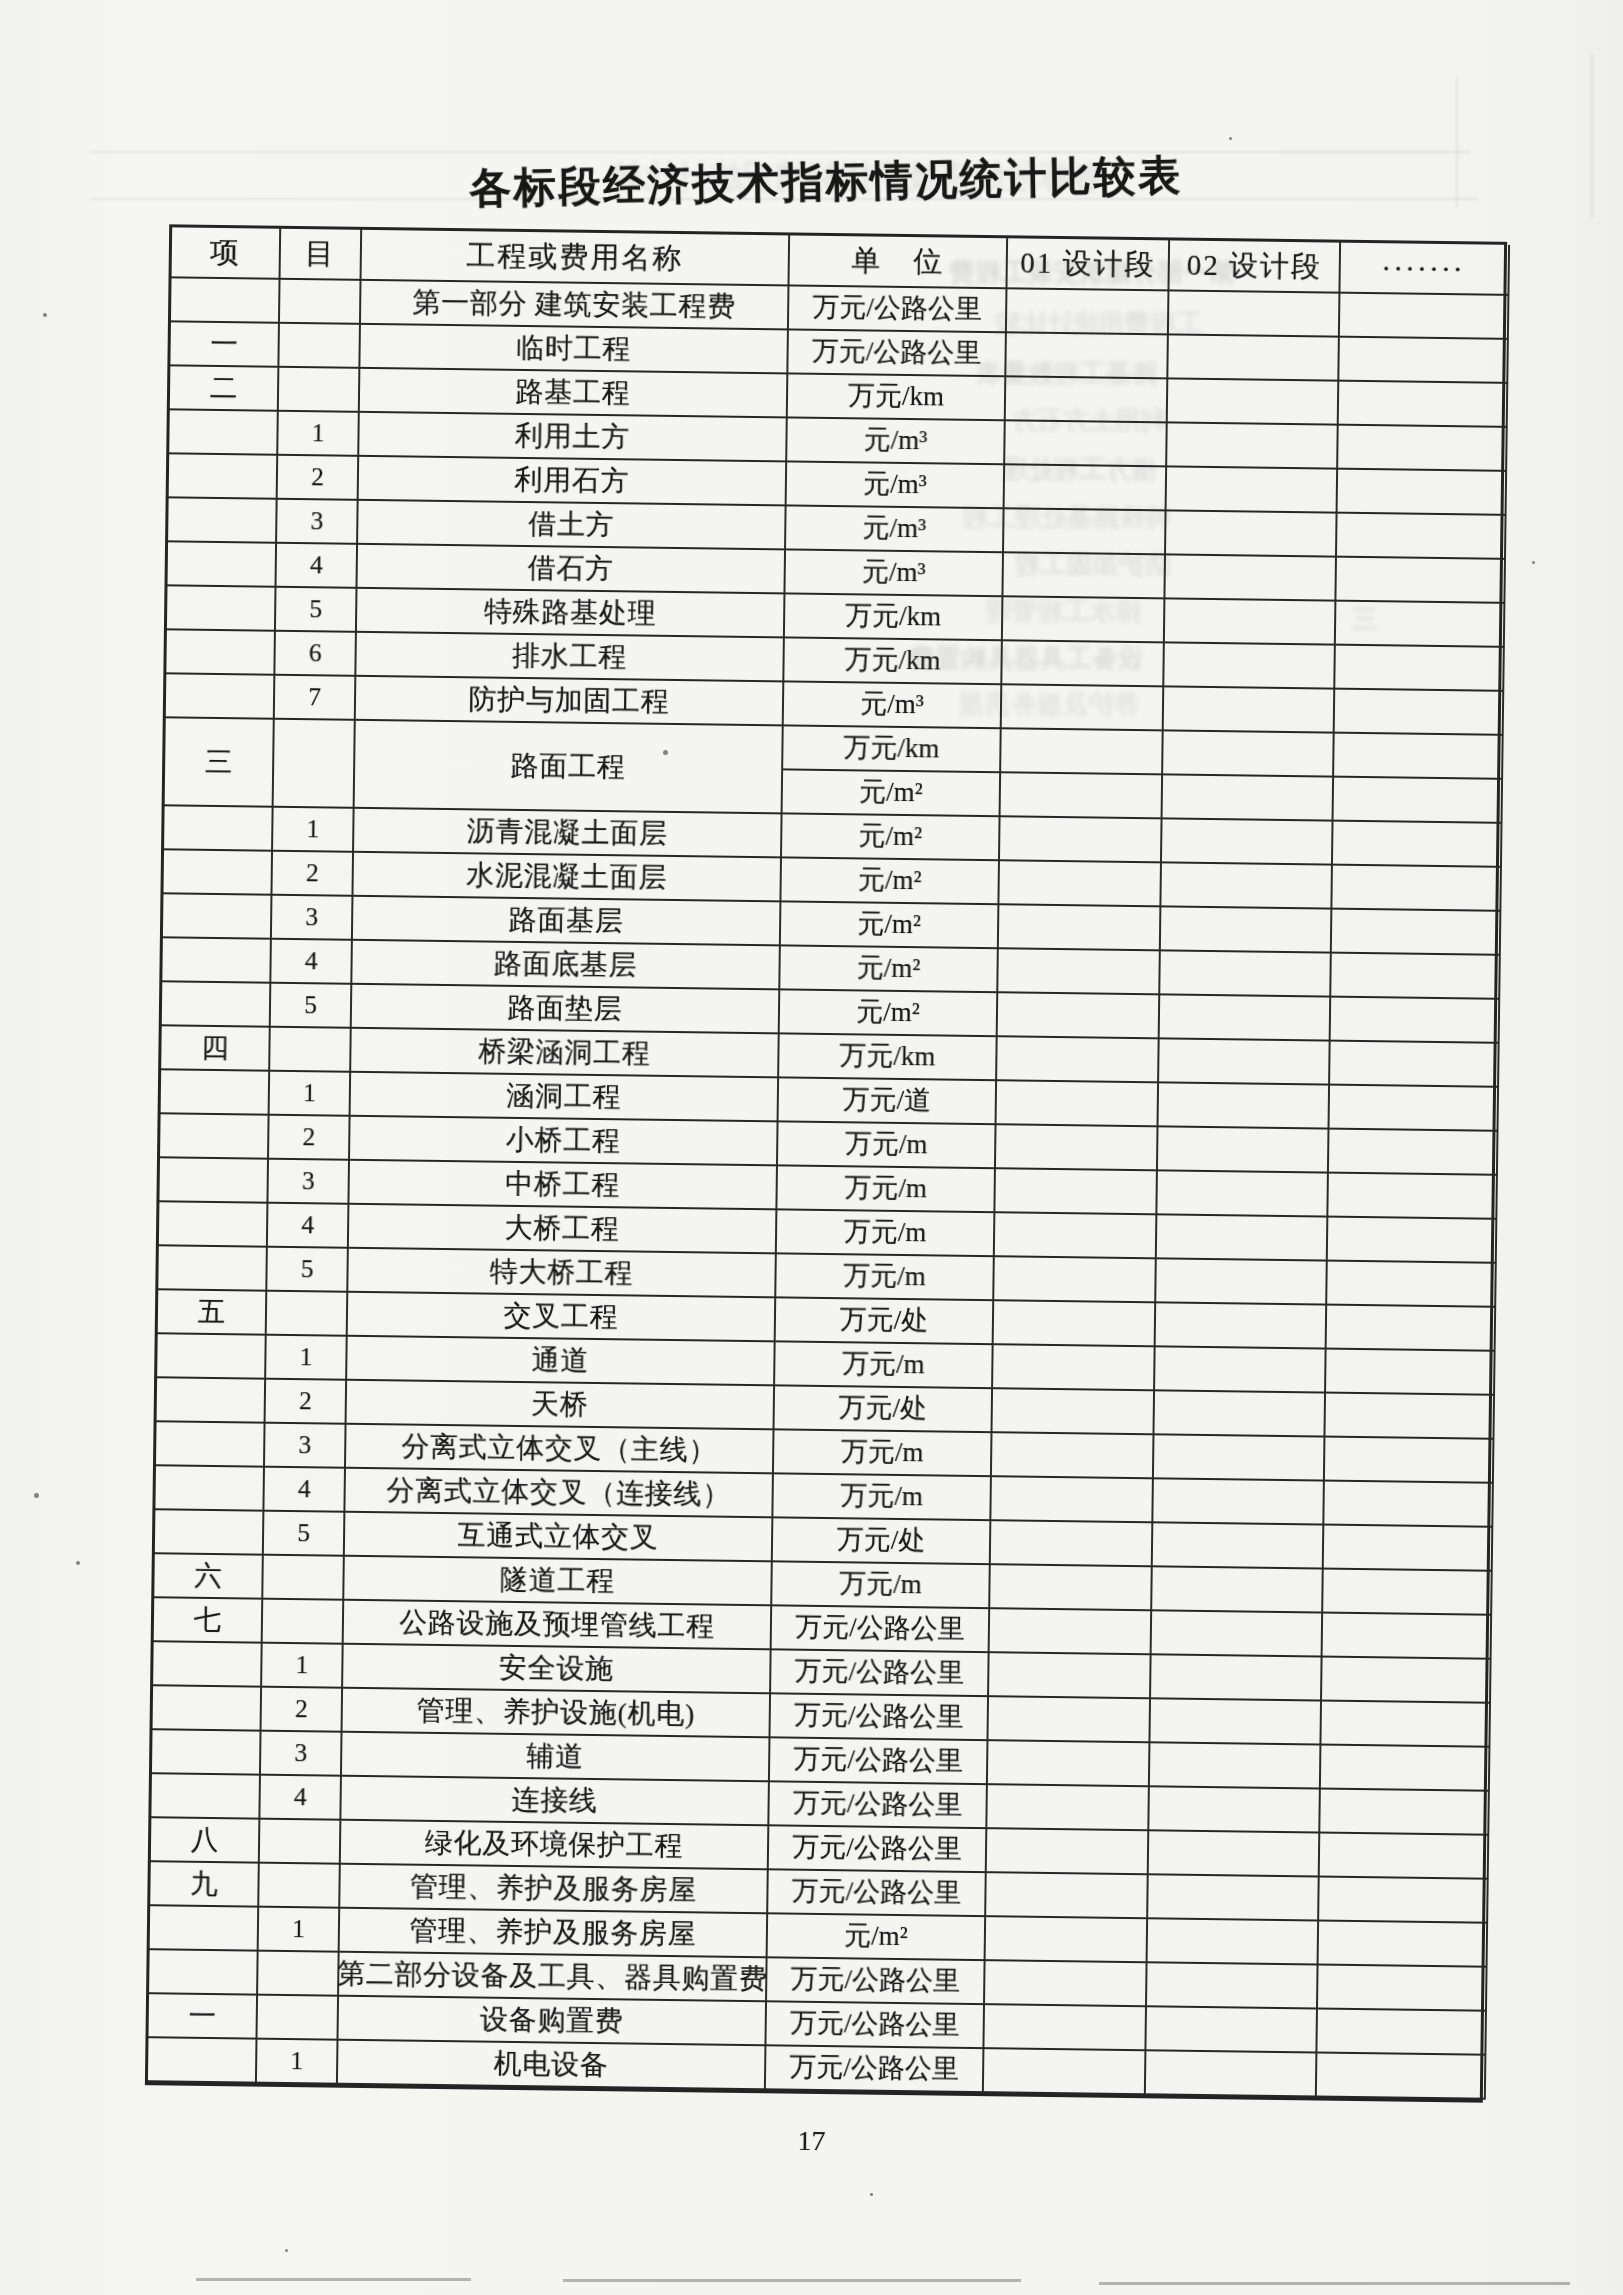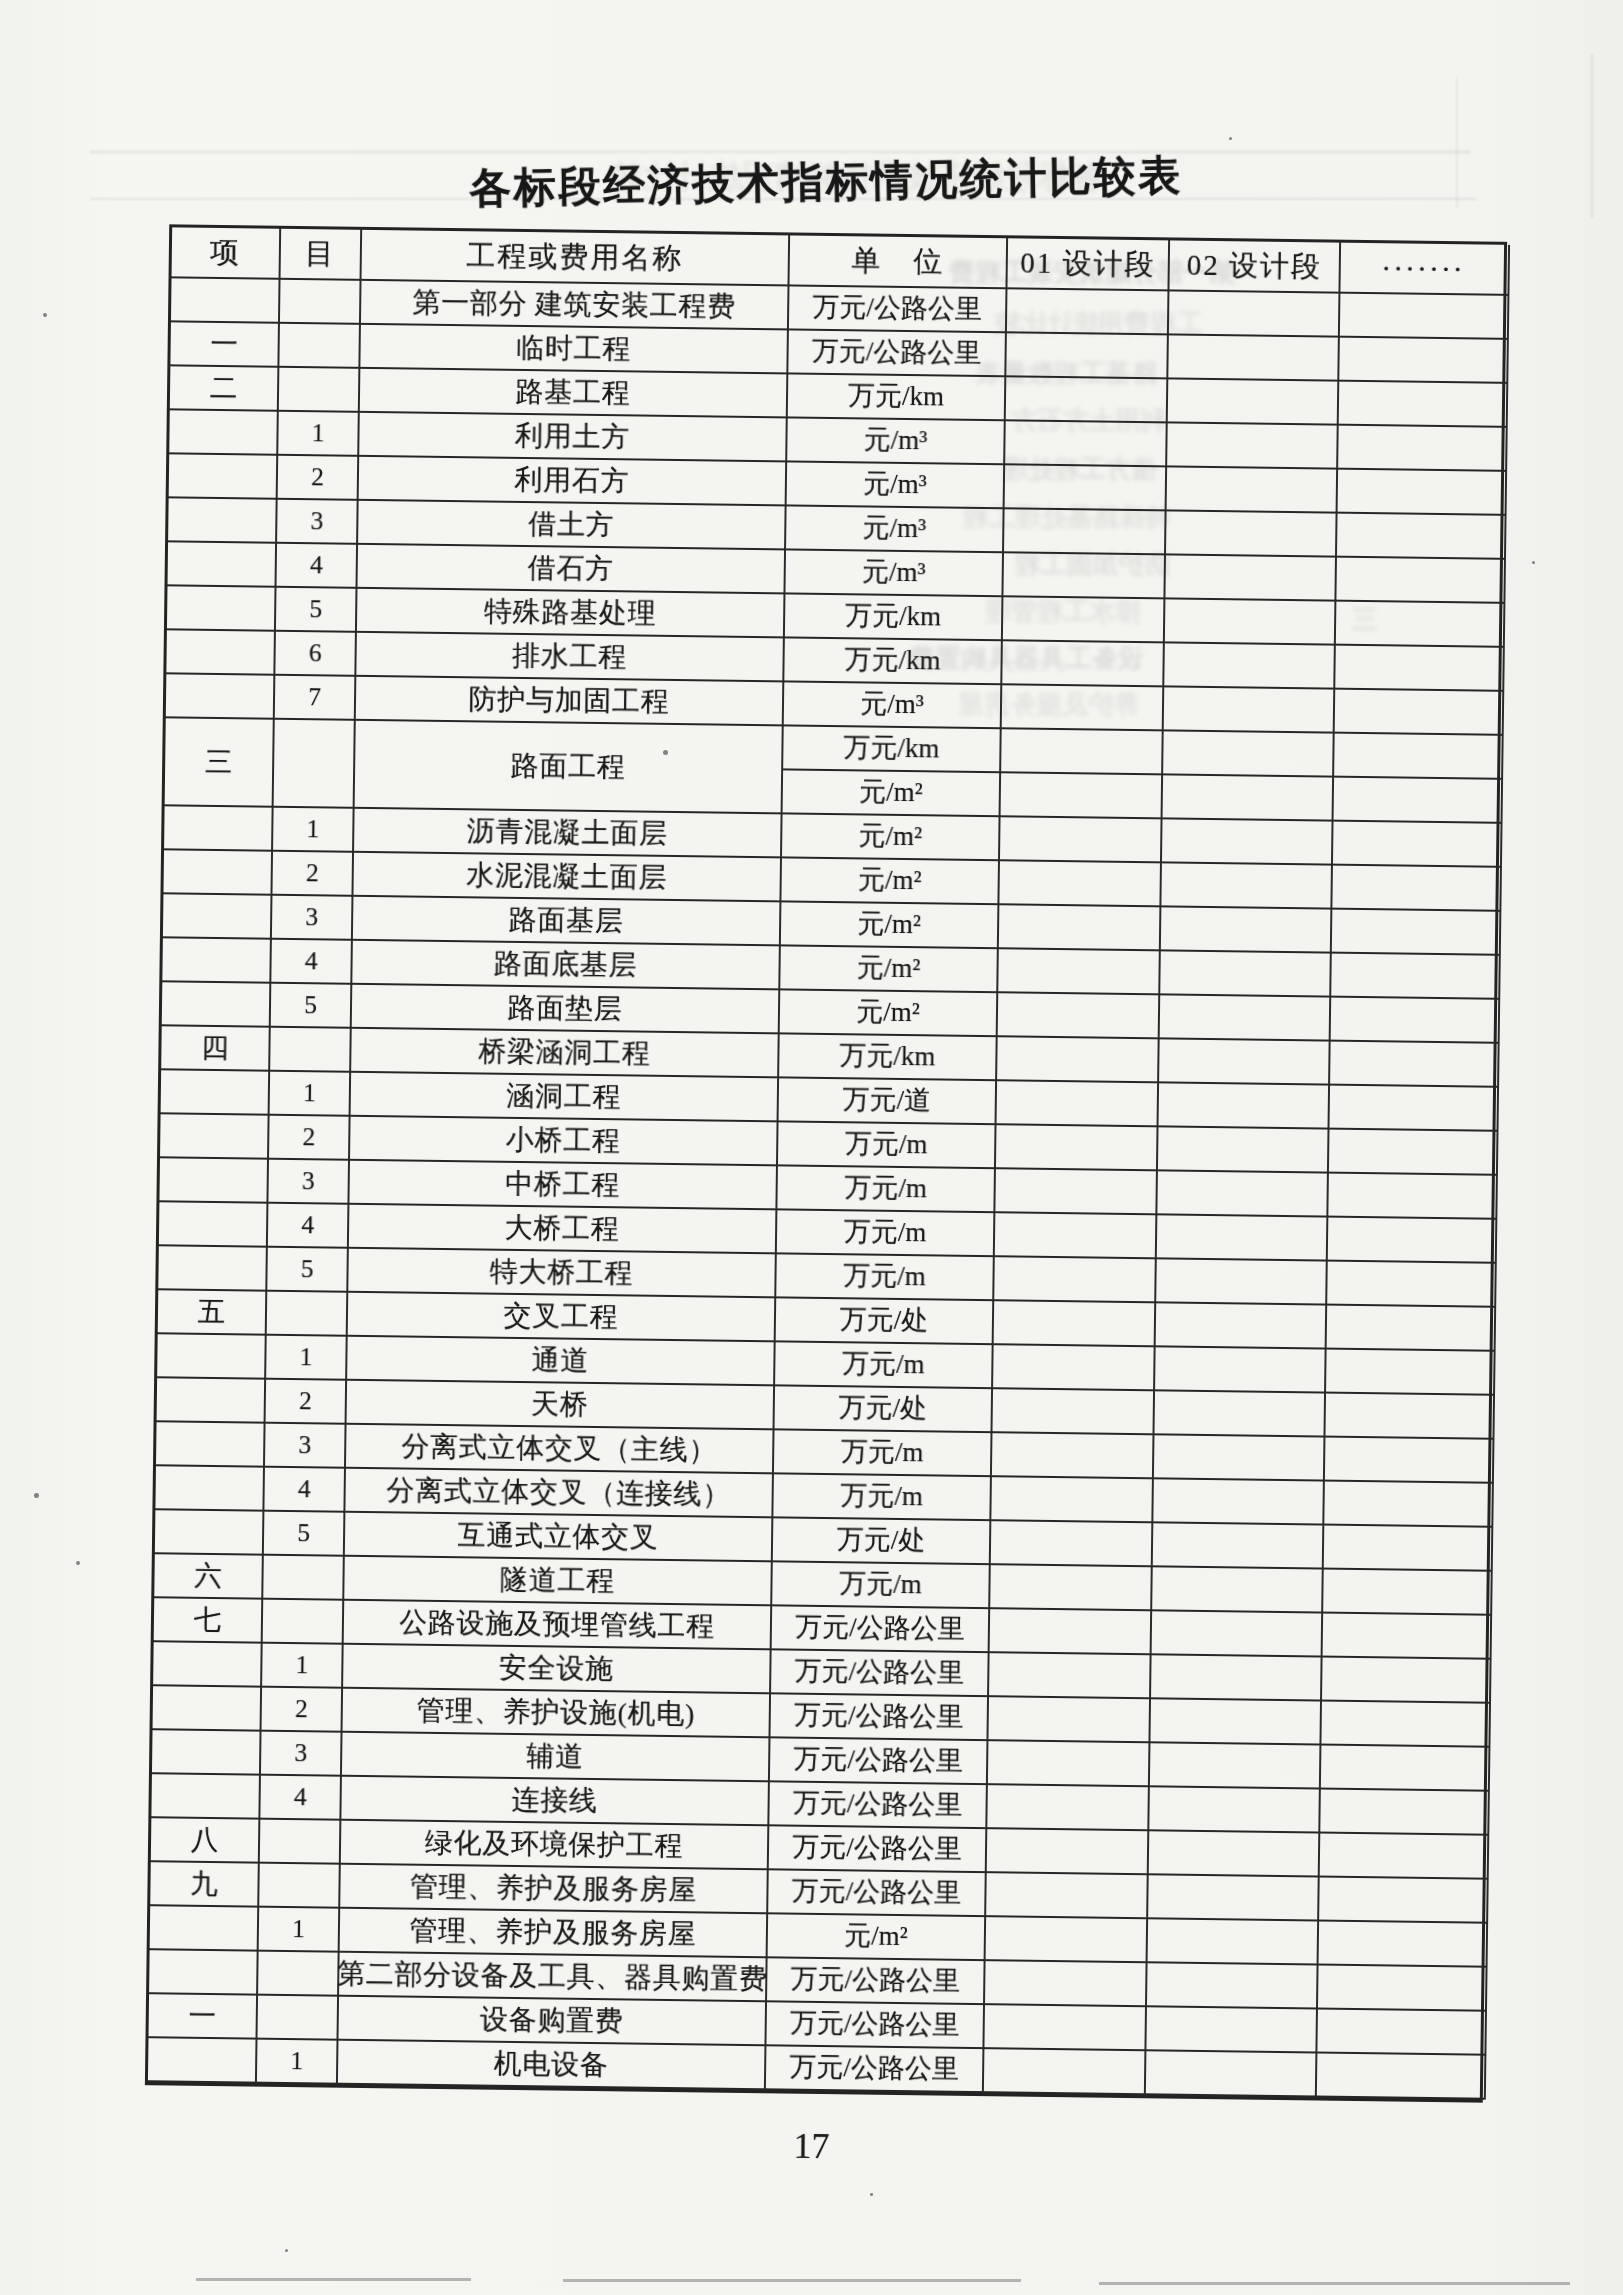--- a/index.html
+++ b/index.html
@@ -53,21 +53,21 @@
   .hc{font-size:29px;letter-spacing:2px;}
   .hc-dots{font-size:22px;letter-spacing:4.6px;font-weight:bold;}
   .c-item{font-size:27.5px;}
   .c-sub{font-size:25.5px;font-family:"Liberation Serif","DejaVu Serif",serif;}
   .c-name{font-size:28px;letter-spacing:0.7px;}
   .c-unit{font-size:27px;}
   .c-val{font-size:26px;}
   
   .page-number{
     position:absolute;left:772px;top:2125px;width:79px;text-align:center;
-    font-size:36px;color:#1c1c1c;transform:rotate(.6deg);
+    font-size:28px;color:#1c1c1c;transform:rotate(.6deg);
     text-shadow:0 0 0.8px rgba(25,25,25,.5);filter:blur(0.2px);
   }
 </style>
 </head>
 <body>
 
 <div class="page">
 
   <div class="ghost-layer" id="ghost-layer">
       <div class="ghost-text" style="left: 608px; top: 161px; font-size: 33px; opacity: 0.08;">各标段经济技术指标情况统计比较</div>

